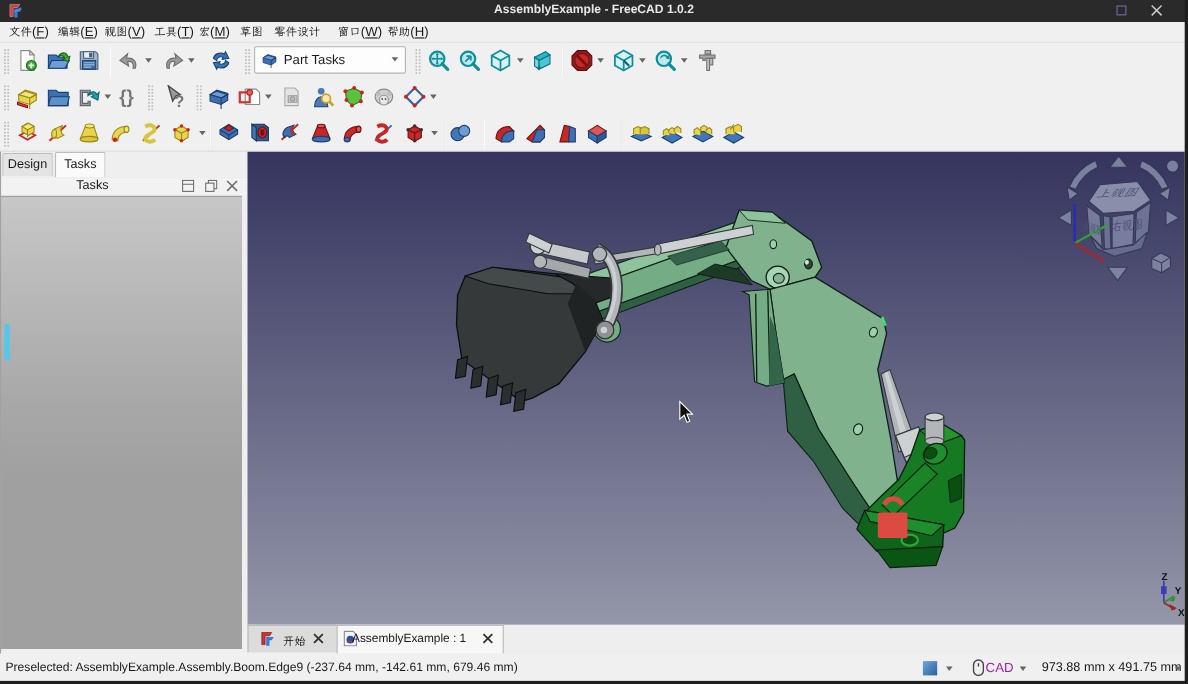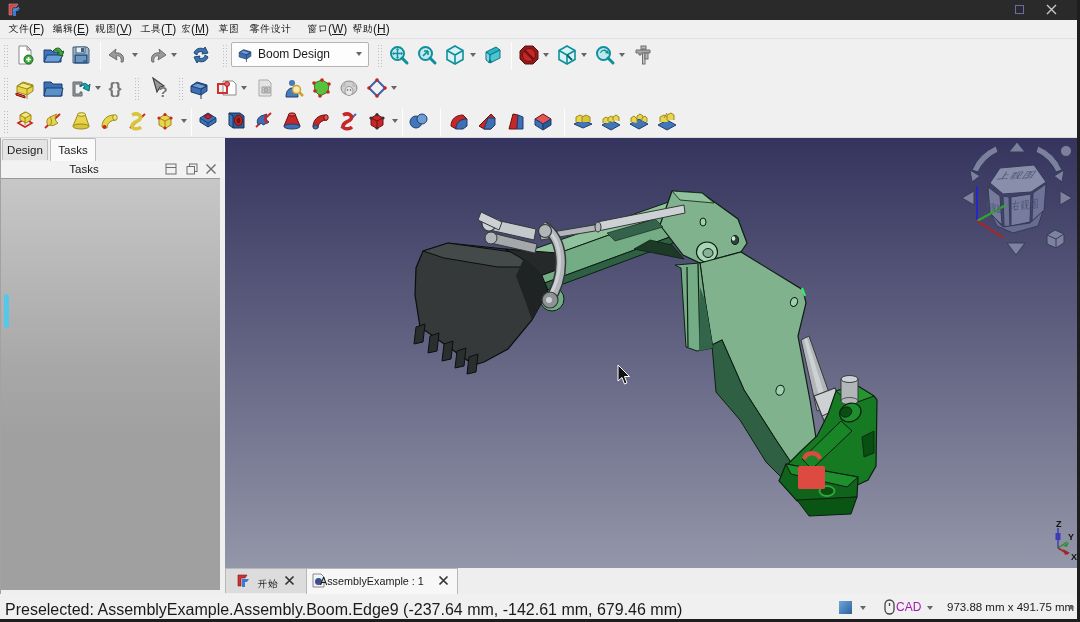--- a/index.html
+++ b/index.html
@@ -9,20 +9,21 @@
 .vsep{position:absolute;width:1px;background:#c9c9c9;border-right:1px solid #fdfdfd}
 .handle{position:absolute;width:3px;background-image:radial-gradient(circle,#bdbdbd 35%,transparent 40%);background-size:3px 3px}
 </style></head><body>
 <div id="app">
 <div class="abs" style="left:0;top:0;width:1080px;height:20px;background:#2a2a2a"></div>
 <svg class="abs" style="left:8px;top:3px" width="13" height="14" viewBox="0 0 13 14">
       <path d="M1 1h9l-2 3H4v8H1z" fill="#cc4444" stroke="#e8a0a0" stroke-width=".5"></path>
       <path d="M5 5h7l-2 3H8v5H5z" fill="#3a7ad4"></path>
       <path d="M5 8l6-4" stroke="#5a95e8" stroke-width="1"></path>
     </svg>
+<div class="abs" style="left:0;top:3px;width:1080px;text-align:center;font-size:11px;font-weight:bold;color:#e8e8e8">AssemblyExample - FreeCAD 1.0.2</div>
 <div class="abs" style="left:1015px;top:5px;width:9px;height:9px;border:1.5px solid #6b6bac"></div>
 <svg class="abs" style="left:1046px;top:4px" width="11" height="11" viewBox="0 0 11 11">
       <path d="M1 1l9 9M10 1l-9 9" stroke="#c9c9c9" stroke-width="1.4"></path>
     </svg>
 <div class="abs" style="left:0;top:20px;width:1080px;height:19px;background:#f0f0f0;border-bottom:1px solid #e2e2e2"></div>
 <div class="abs" style="left:8px;top:21px;height:16px;white-space:nowrap;display:flex;align-items:center">
       <svg style="vertical-align:middle;position:relative;top:0px" width="21" height="11" viewBox="0 0 25.0 13">
         <path d="M4.2 3.0 8.1 2.8Q7.8 3.7 7.3 4.6Q6.8 5.5 6.3 6.2Q5.7 5.6 5.2 4.7Q4.6 3.8 4.2 3.0ZM9.1 2.7 11.4 2.6Q11.7 2.6 11.7 2.4Q11.7 2.3 11.5 2.2Q11.4 2.0 11.2 1.9Q11.1 1.8 10.9 1.8Q10.9 1.8 10.8 1.8Q10.6 1.9 10.5 1.9Q10.3 1.9 10.2 1.9L6.6 2.1L6.6 0.2Q6.6 0.1 6.3 -0.0Q6.0 -0.1 5.8 -0.1Q5.6 -0.1 5.6 -0.0Q5.6 0.0 5.6 0.1Q5.8 0.3 5.8 0.6L5.8 2.2L2.0 2.4H1.9Q1.7 2.4 1.6 2.4Q1.4 2.4 1.3 2.4Q1.3 2.4 1.2 2.4Q1.2 2.3 1.2 2.3Q1.1 2.3 1.1 2.4Q1.1 2.5 1.1 2.5Q1.2 2.6 1.2 2.6Q1.2 2.7 1.2 2.8Q1.4 3.0 1.5 3.1Q1.7 3.1 1.9 3.1Q2.0 3.1 2.1 3.1Q2.2 3.1 2.3 3.1L3.4 3.1Q3.7 3.6 4.0 4.3Q4.4 5.0 4.9 5.7Q5.3 6.3 5.8 6.9Q5.2 7.5 4.4 8.1Q3.6 8.8 2.7 9.3Q1.8 9.9 0.9 10.4Q0.7 10.6 0.7 10.7Q0.7 10.8 0.8 10.8Q1.0 10.8 1.6 10.5Q2.1 10.3 2.9 9.9Q3.7 9.5 4.6 8.9Q5.5 8.3 6.3 7.4Q7.3 8.4 8.5 9.3Q9.7 10.2 11.1 10.8Q11.1 10.8 11.2 10.8Q11.2 10.8 11.2 10.8Q11.4 10.8 11.5 10.7Q11.7 10.6 11.8 10.4Q12.0 10.3 12.0 10.2Q12.0 10.1 11.8 10.1Q10.3 9.5 9.1 8.6Q7.8 7.8 6.8 6.8Q7.5 6.0 8.1 4.9Q8.7 3.8 9.1 2.7Z M15.0 4.3 15.0 9.5Q15.0 9.8 14.9 10.2Q14.9 10.3 14.9 10.3Q14.9 10.5 15.0 10.6Q15.1 10.7 15.3 10.8Q15.4 10.9 15.6 10.9Q15.8 10.9 15.8 10.6V3.2Q16.1 2.8 16.3 2.3Q16.6 1.9 16.8 1.5Q17.0 1.1 17.1 0.8Q17.2 0.5 17.2 0.4Q17.2 0.3 17.0 0.1Q16.9 0.0 16.7 -0.1Q16.4 -0.2 16.4 -0.2Q16.2 -0.2 16.2 -0.0Q16.2 -0.0 16.3 -0.0Q16.3 0.0 16.3 0.0Q16.3 0.1 16.3 0.1Q16.3 0.2 16.3 0.3Q16.3 0.5 16.1 1.0Q15.8 1.6 15.4 2.4Q15.0 3.1 14.4 4.0Q13.8 4.9 13.1 5.8Q12.9 6.0 12.9 6.1Q12.9 6.2 13.0 6.2Q13.1 6.2 13.5 5.9Q13.8 5.6 14.2 5.2Q14.7 4.8 15.0 4.3ZM20.8 6.4 24.4 6.2Q24.5 6.2 24.6 6.2Q24.7 6.2 24.7 6.1Q24.7 5.9 24.5 5.8Q24.4 5.6 24.2 5.5Q24.1 5.4 24.0 5.4Q24.0 5.4 23.9 5.4Q23.8 5.5 23.6 5.5Q23.5 5.5 23.3 5.5L20.8 5.6V3.3L23.2 3.1Q23.3 3.1 23.4 3.1Q23.5 3.1 23.5 3.0Q23.5 2.9 23.3 2.8Q23.2 2.6 23.1 2.5Q22.9 2.4 22.8 2.4Q22.7 2.4 22.7 2.4Q22.5 2.5 22.2 2.5L20.8 2.6V0.0Q20.8 -0.1 20.7 -0.2Q20.6 -0.3 20.4 -0.3Q20.2 -0.4 20.1 -0.4L19.9 -0.4Q19.8 -0.4 19.8 -0.3Q19.8 -0.3 19.9 -0.2Q20.0 0.0 20.0 0.4V2.6L18.6 2.7Q18.8 2.5 18.9 2.3Q19.0 2.0 19.1 1.8Q19.1 1.6 19.1 1.6Q19.1 1.4 19.0 1.3Q18.8 1.1 18.6 1.0Q18.4 0.9 18.2 0.9Q18.1 0.9 18.1 1.0Q18.1 1.0 18.1 1.1Q18.1 1.1 18.1 1.1Q18.2 1.2 18.2 1.2Q18.2 1.3 18.2 1.4Q18.2 1.7 18.1 2.1Q17.9 2.6 17.7 3.1Q17.5 3.6 17.3 4.0Q17.1 4.5 16.9 4.8Q16.8 5.0 16.8 5.1Q16.8 5.2 16.8 5.2Q16.8 5.2 17.0 5.1Q17.2 5.0 17.5 4.6Q17.8 4.3 18.3 3.4L20.0 3.3V5.7L17.1 5.8H17.0Q16.9 5.8 16.8 5.8Q16.6 5.8 16.4 5.7Q16.4 5.7 16.4 5.7Q16.3 5.7 16.3 5.8Q16.3 5.8 16.4 5.9Q16.4 6.1 16.6 6.3Q16.7 6.5 16.9 6.5Q17.0 6.5 17.1 6.5Q17.1 6.5 17.2 6.5Q17.3 6.5 17.4 6.5L20.0 6.4V9.7Q20.0 9.9 20.0 10.1Q20.0 10.2 19.9 10.4Q19.9 10.5 19.9 10.5Q19.9 10.7 20.1 10.9Q20.4 11.0 20.6 11.0Q20.8 11.0 20.8 10.7Z" fill="#1a1a1a"></path>
       </svg>
       <span style="font-size:12px;color:#1a1a1a;line-height:14px">(<u>F</u>)</span>
@@ -109,21 +110,21 @@
       <path d="M18 13c-1 4-6 6-10 4l-1 2-3-6 6-1-1 2c3 1 6 0 6-3z" fill="#3873b5" stroke="#1c4470"></path>
     </svg>
 <div class="handle" style="left:222px;top:44px;height:24px"></div>
     <div class="handle" style="left:225px;top:44px;height:24px"></div>
 <div class="abs" style="left:231px;top:42px;width:138px;height:25px;background:#fdfdfd;border:1px solid #b4b4b4;border-radius:2px"></div>
 <svg class="abs" style="left:237px;top:46px" width="16" height="16" viewBox="0 0 22 22">
       <path d="M3 9l6-4 10 3v6l-6 4L3 15z" fill="#3e6fb2" stroke="#1d3f6e"></path>
       <path d="M3 9l10 3 6-3-10-3z" fill="#6f9cd4" stroke="#1d3f6e"></path>
       <path d="M13 12v10M13 12l6-3" fill="none" stroke="#1d3f6e"></path>
     </svg>
-<div class="abs" style="left:258px;top:47px;font-size:12px;color:#1a1a1a">Boom Design</div>
+<div class="abs" style="left:258px;top:47px;font-size:12px;color:#1a1a1a">Part Tasks</div>
 <div class="caret" style="left:356px;top:52px"></div>
 <div class="handle" style="left:377px;top:44px;height:24px"></div>
     <div class="handle" style="left:380px;top:44px;height:24px"></div>
 <svg class="ti" style="left:388px;top:44px" width="22" height="22" viewBox="0 0 22 22">
       <circle cx="9.5" cy="9.5" r="6.5" fill="#bfe8ec" stroke="#0f8f9b" stroke-width="2"></circle>
       <path d="M9.5 5v9M5 9.5h9" stroke="#0f8f9b" stroke-width="1.4"></path>
       <path d="M9.5 4l1.5 2h-3zM9.5 15l1.5-2h-3zM4 9.5l2-1.5v3zM15 9.5l-2-1.5v3z" fill="#0f8f9b"></path>
       <path d="M14 14l5 5" stroke="#0f8f9b" stroke-width="3" stroke-linecap="round"></path>
     </svg>
 <svg class="ti" style="left:416px;top:44px" width="22" height="22" viewBox="0 0 22 22">
@@ -522,21 +523,21 @@
 <svg class="abs" style="left:312px;top:573px" width="13" height="15" viewBox="0 0 13 15">
       <path d="M1 1h8l3 3v10H1z" fill="#f4f4f4" stroke="#8a8a8a"></path>
       <circle cx="6.5" cy="8.5" r="3.5" fill="#2a52a0"></circle>
       <path d="M4 10a3.5 3.5 0 005 -0.5z" fill="#c23030"></path>
     </svg>
 <div class="abs" style="left:320px;top:575px;font-size:10.8px;color:#1a1a1a">AssemblyExample : 1</div>
 <svg class="abs" style="left:438px;top:575px" width="11" height="11" viewBox="0 0 11 11">
       <path d="M1.5 1.5l8 8M9.5 1.5l-8 8" stroke="#333" stroke-width="1.7"></path>
     </svg>
 <div class="abs" style="left:0;top:594px;width:1080px;height:26px;background:#f0f0f0"></div>
-<div class="abs" style="left:5px;top:601px;font-size:16px;color:#1a1a1a">Preselected: AssemblyExample.Assembly.Boom.Edge9 (-237.64 mm, -142.61 mm, 679.46 mm)</div>
+<div class="abs" style="left:5px;top:601px;font-size:11px;color:#1a1a1a">Preselected: AssemblyExample.Assembly.Boom.Edge9 (-237.64 mm, -142.61 mm, 679.46 mm)</div>
 <div class="abs" style="left:839px;top:601px;width:13px;height:13px;background:linear-gradient(135deg,#6fa8dc,#2a6099)"></div>
 <div class="caret" style="left:860px;top:606px"></div>
 <svg class="abs" style="left:884px;top:599px" width="11" height="16" viewBox="0 0 11 16">
       <rect x="1" y="1" width="9" height="14" rx="4.5" fill="none" stroke="#444" stroke-width="1.3"></rect>
       <path d="M5.5 4v3" stroke="#444" stroke-width="1.3"></path>
     </svg>
 <div class="abs" style="left:896px;top:600px;font-size:12px;color:#a21caf">CAD</div>
 <div class="caret" style="left:927px;top:606px"></div>
 <div class="abs" style="left:947px;top:601px;font-size:11.5px;color:#1a1a1a">973.88 mm x 491.75 mm</div>
 <div class="caret" style="left:1068px;top:606px"></div>

